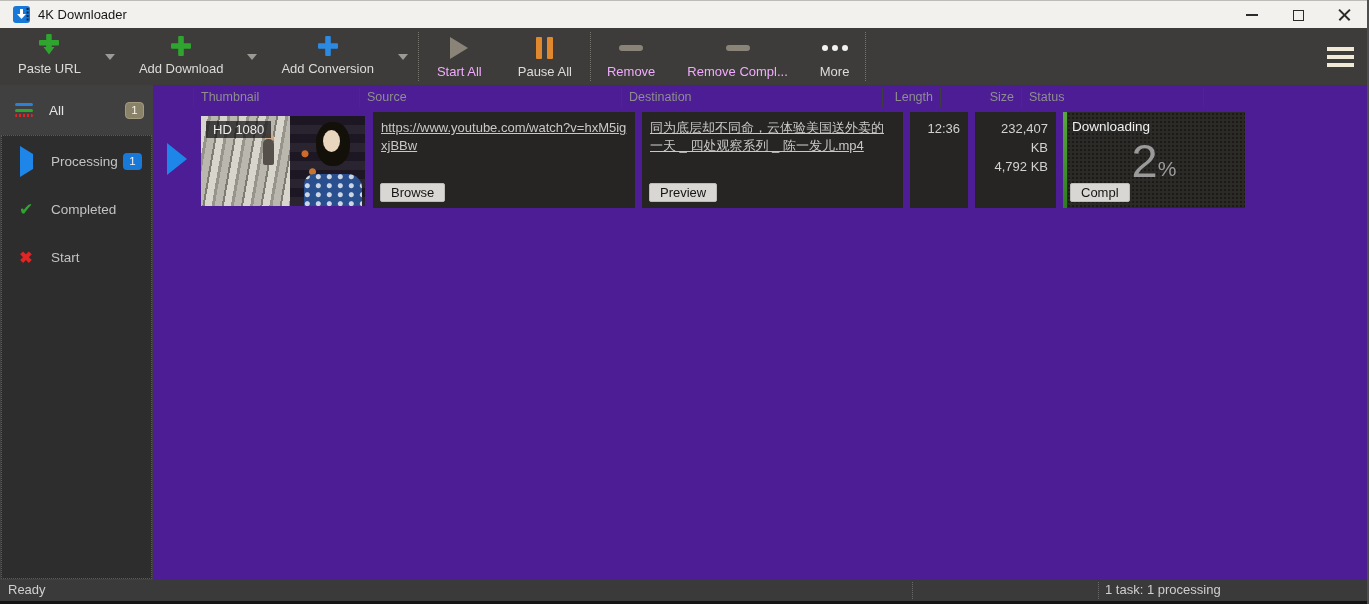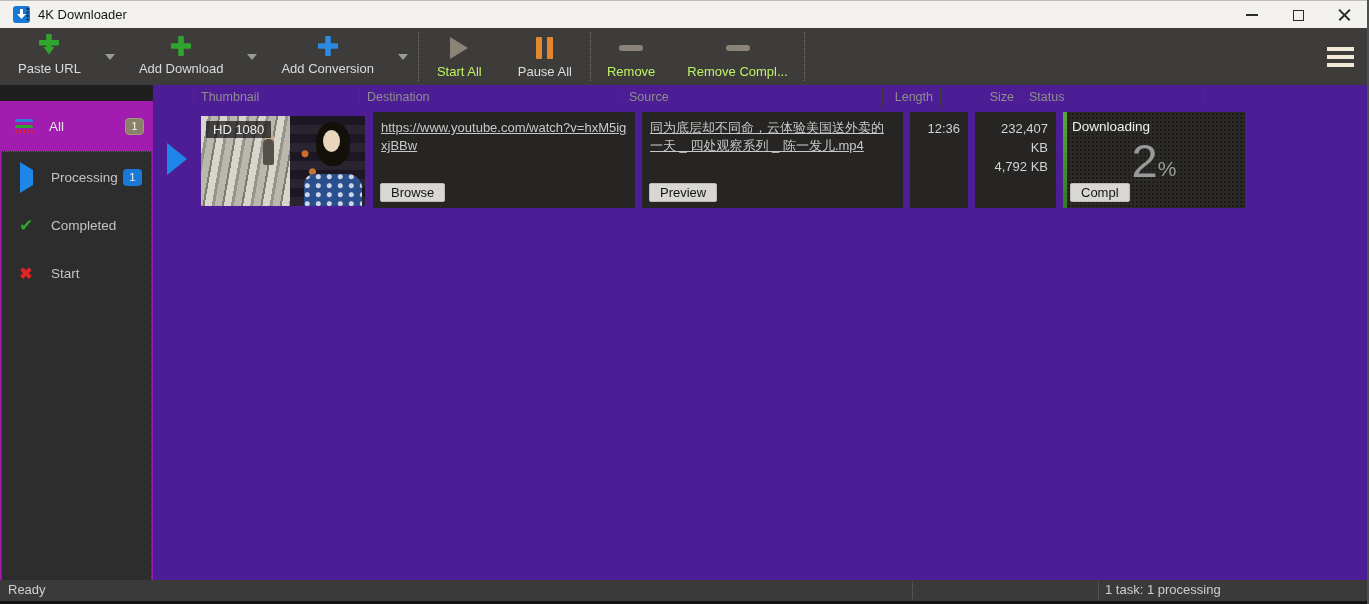--- a/index.html
+++ b/index.html
@@ -30,38 +30,38 @@
   
   .toolbar {
     position:absolute; left:0; top:28px; width:100%; height:57px;
     background:#3d3c3a; display:flex; align-items:stretch;
   }
   .tbtn {
     display:flex; flex-direction:column; align-items:center; justify-content:flex-end;
     padding:5px 14px 9px; font-size:13px; color:#dcdcdc; cursor:pointer; white-space:nowrap;
   }
   .tbtn .ticon { height:28px; display:flex; align-items:center; justify-content:center; margin-bottom:2px; }
-  .tbtn.disabled { color:#bef264; cursor:default; }
+  .tbtn.disabled { color:#f0abfc; cursor:default; }
   .chev { width:30px; display:flex; align-items:center; justify-content:center; cursor:pointer; }
   .chev i { width:0; height:0; border-left:5px solid transparent; border-right:5px solid transparent; border-top:6px solid #9a9a96; }
   .tsep { width:0; border-left:1px dotted #77756f; margin:4px 0; }
   .play-tri { width:0; height:0; border-top:11px solid transparent; border-bottom:11px solid transparent; border-left:18px solid #8a8478; }
   .pause-bars { display:flex; gap:5px; }
   .pause-bars i { width:6px; height:22px; background:#e0882e; border-radius:1px; }
   .dash-ic { width:24px; height:6px; background:#8a8478; border-radius:3px; }
   .dots-ic { display:flex; gap:4px; }
   .dots-ic i { width:6px; height:6px; border-radius:50%; background:#f2f2f0; }
   .hamburger { position:absolute; right:13px; top:19px; width:27px; cursor:pointer; }
   .hamburger i { display:block; height:4px; margin-bottom:4px; background:#efe9d6; }
 
   
   .main { position:absolute; left:0; top:85px; width:100%; height:495px; }
 
   
-  .sidebar { position:absolute; left:0; top:16px; width:153px; height:100%; background:#a21caf; }
+  .sidebar { position:absolute; left:0; top:0; width:153px; height:100%; background:#404040; }
   .side-item {
     display:flex; align-items:center; height:34px; padding-left:12px; cursor:pointer;
     color:#c3c3c3; font-size:13.5px;
   }
   .side-item .sicon { width:24px; margin-right:13px; text-align:center; flex:0 0 auto; }
   .side-item .badge {
     margin-left:auto; margin-right:9px; min-width:19px; height:17px; border-radius:4px;
     display:flex; align-items:center; justify-content:center; font-size:11.5px; color:#f4f2ea;
   }
   .badge.tan  { background:#8a8268; border:1px solid #a39a7e; }
@@ -237,20 +237,28 @@
           <span class="dash-ic"></span>
         </span>
       <span>Remove</span>
     </div>
     <div class="tbtn disabled" style="padding:5px 16px 6px">
       <span class="ticon">
           <span class="dash-ic"></span>
         </span>
       <span>Remove Compl...</span>
     </div>
+    <div class="tbtn" style="padding:5px 16px 6px">
+      <span class="ticon dots-ic">
+          <i></i>
+          <i></i>
+          <i></i>
+        </span>
+      <span>More</span>
+    </div>
 
     <div class="tsep"></div>
 
     <div class="hamburger">
       <i></i>
         <i></i>
         <i></i>
     </div>
   </div>
 
@@ -280,22 +288,22 @@
           <span class="sicon cross-r">✖</span>
           <span>Start</span>
         </div>
       </div>
     </div>
 
     <div class="table">
       <div class="thead">
         <div class="th first"></div>
         <div class="th">Thumbnail</div>
+        <div class="th">Source</div>
         <div class="th">Destination</div>
-        <div class="th">Source</div>
         <div class="th r">Length</div>
         <div class="th r">Size</div>
         <div class="th">Status</div>
         <div class="th"></div>
       </div>
 
       <div class="trow">
         <div class="cell bare">
           <span class="ind-arrow"></span>
         </div>

